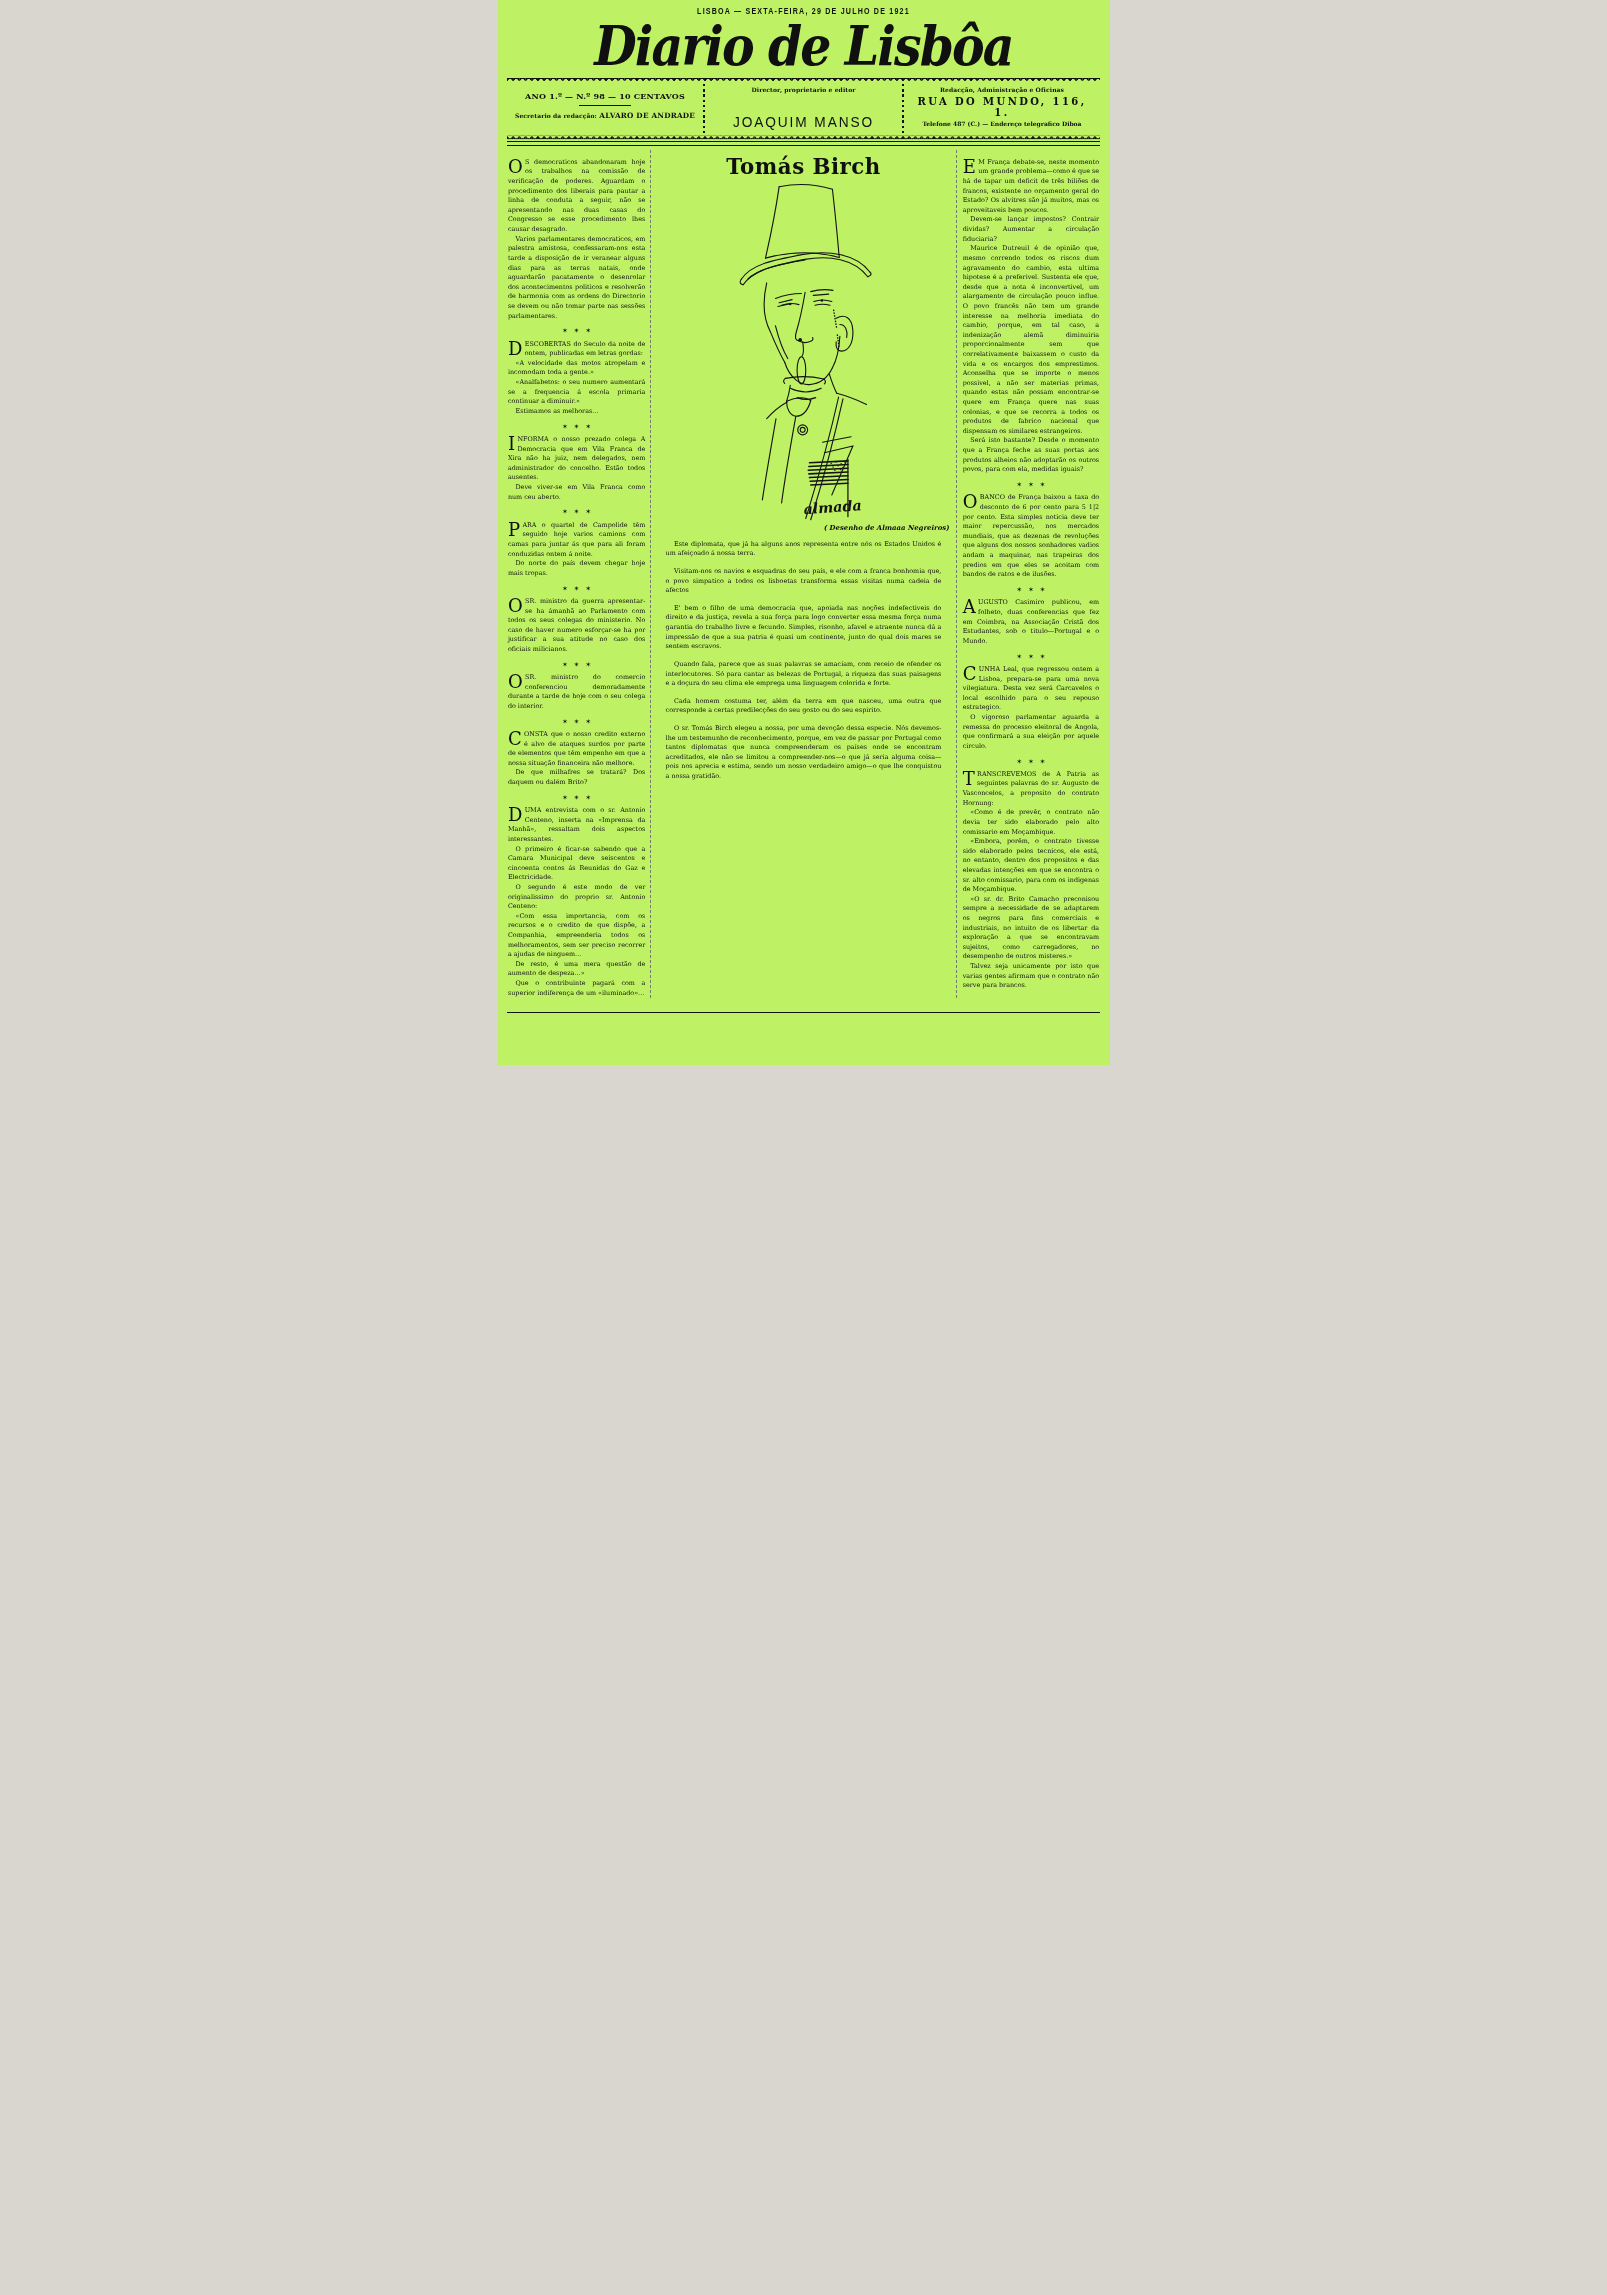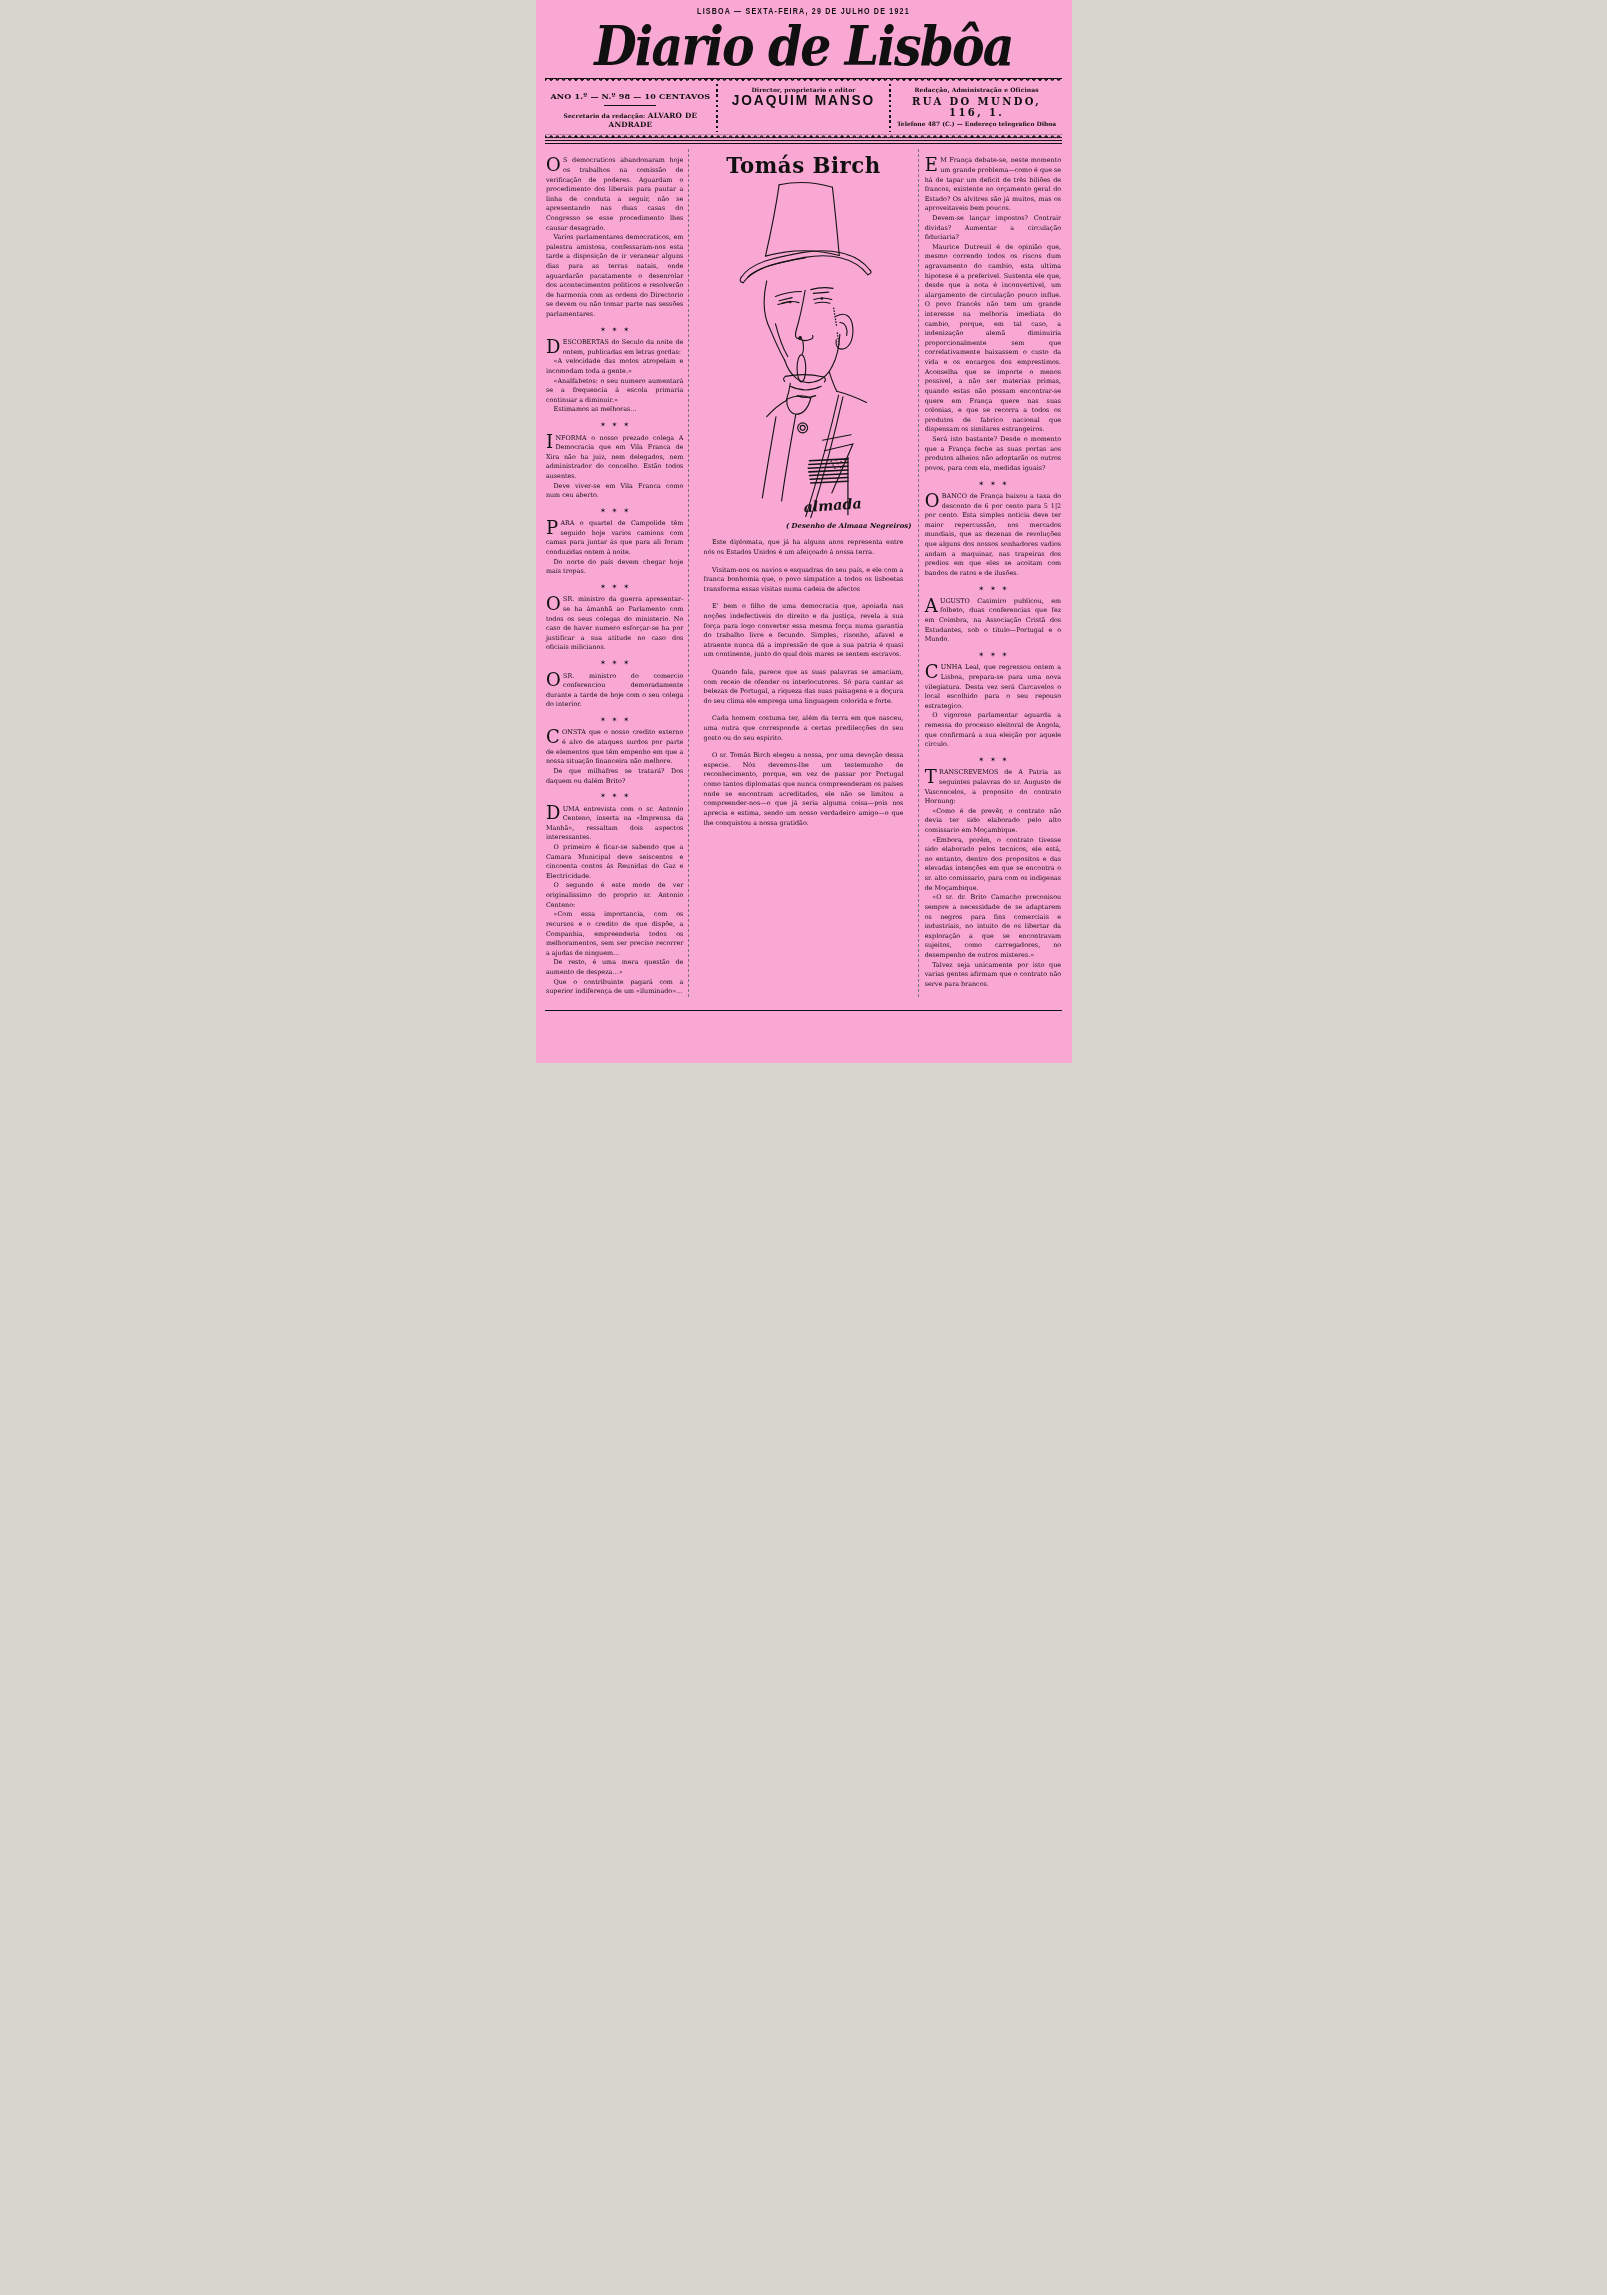--- a/index.html
+++ b/index.html
@@ -1,17 +1,17 @@
 <!DOCTYPE html>
 <html style="font-size:7.6px"><head>
 <meta charset="utf-8">
 <style>
   html,body{margin:0;padding:0;background:#d9d6cf;}
   .page{
-    width:536px; margin:0 auto; background:#f9a8d4; color:#101010;
+    width:612px; margin:0 auto; background:#bef264; color:#101010;
     padding:3.8px 9.5px 52px; box-sizing:border-box;
     font-family:"DejaVu Serif", serif;
   }
   
   .dateline{
     text-align:center; font-family:"Liberation Sans", sans-serif;
     font-weight:bold; font-size:7.1px; letter-spacing:1.2px; margin-top:3.8px;
     transform:scaleY(1.15);
   }
   .masthead{
@@ -29,22 +29,22 @@
   }
   .zigzag.flip{transform:scaleY(-1);}
   .bar-grid{display:flex; align-items:stretch; padding:0.9px 0;}
   .cell{flex:1; text-align:center; padding:3.3px 3.8px 4.3px;}
   .vsep{width:2.4px; background:repeating-linear-gradient(180deg,#111 0 2.4px,transparent 2.4px 5.2px); margin:1.4px 0;}
   .cell .small-label{font-size:6px; font-weight:bold; letter-spacing:0.1px;}
   .ano-line{font-size:8px; font-weight:bold; letter-spacing:0.2px; margin-top:5px;}
   .mini-rule{width:52px; height:1.4px; background:#111; margin:3.8px auto 4.3px;}
   .sec-name{font-size:7.3px; font-weight:bold; letter-spacing:0.2px;}
   .director-name{
-    font-family:"Liberation Sans", sans-serif; font-weight:bold;
-    font-size:13.7px; letter-spacing:1.9px; margin-top:0; transform:scaleY(1.05);
+    font-family:"Liberation Sans", sans-serif; font-weight:normal;
+    font-size:13.7px; letter-spacing:1.9px; margin-top:22px; transform:scaleY(1.05);
   }
   .address{font-size:10px; font-weight:bold; letter-spacing:2.4px; margin:2.4px 0 1.9px; transform:scaleY(1.05);}
   .phone-line{font-size:6px; font-weight:bold;}
   .double-rule{height:2.4px; border-top:1.4px solid #111; border-bottom:0.5px solid #111; margin-top:1.4px;}
   
   .content{display:flex; margin-top:4.7px;}
   .col-side{width:143px; flex:none; padding:7.6px 4.7px 0 0.9px; box-sizing:border-box;}
   .col-side.right{padding:7.6px 0.9px 0 5.7px;}
   .col-center{flex:1; border-left:0.5px dashed #777; border-right:0.5px dashed #777; padding:0 6.6px; box-sizing:border-box;}
   .news-item{display:flow-root; margin:0;}

